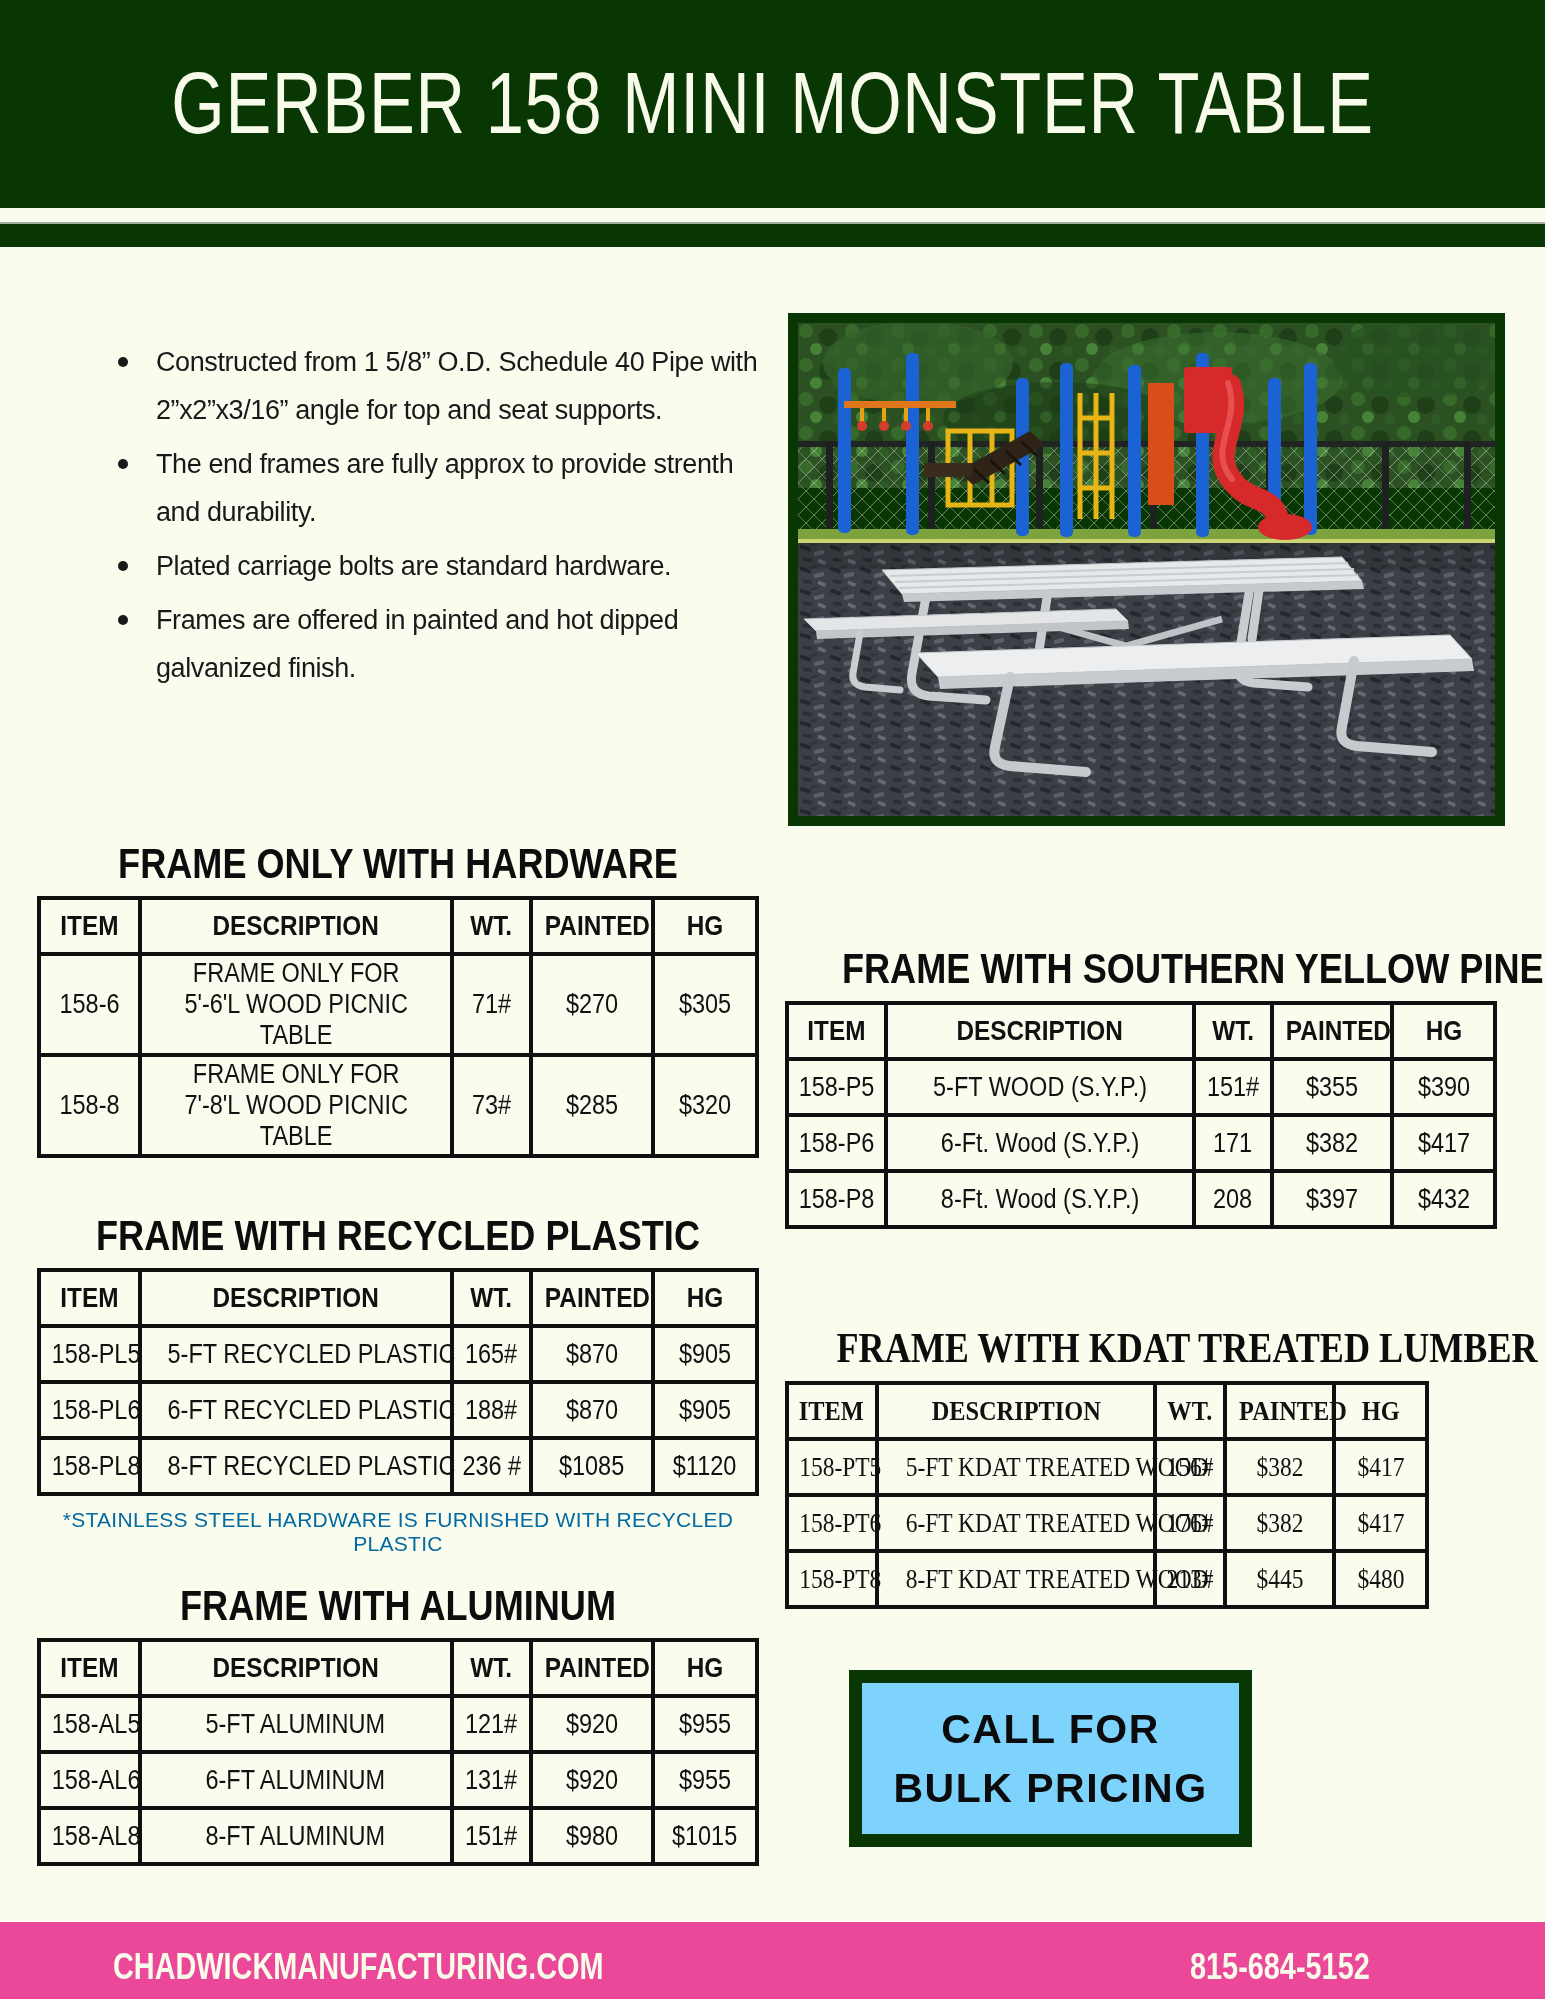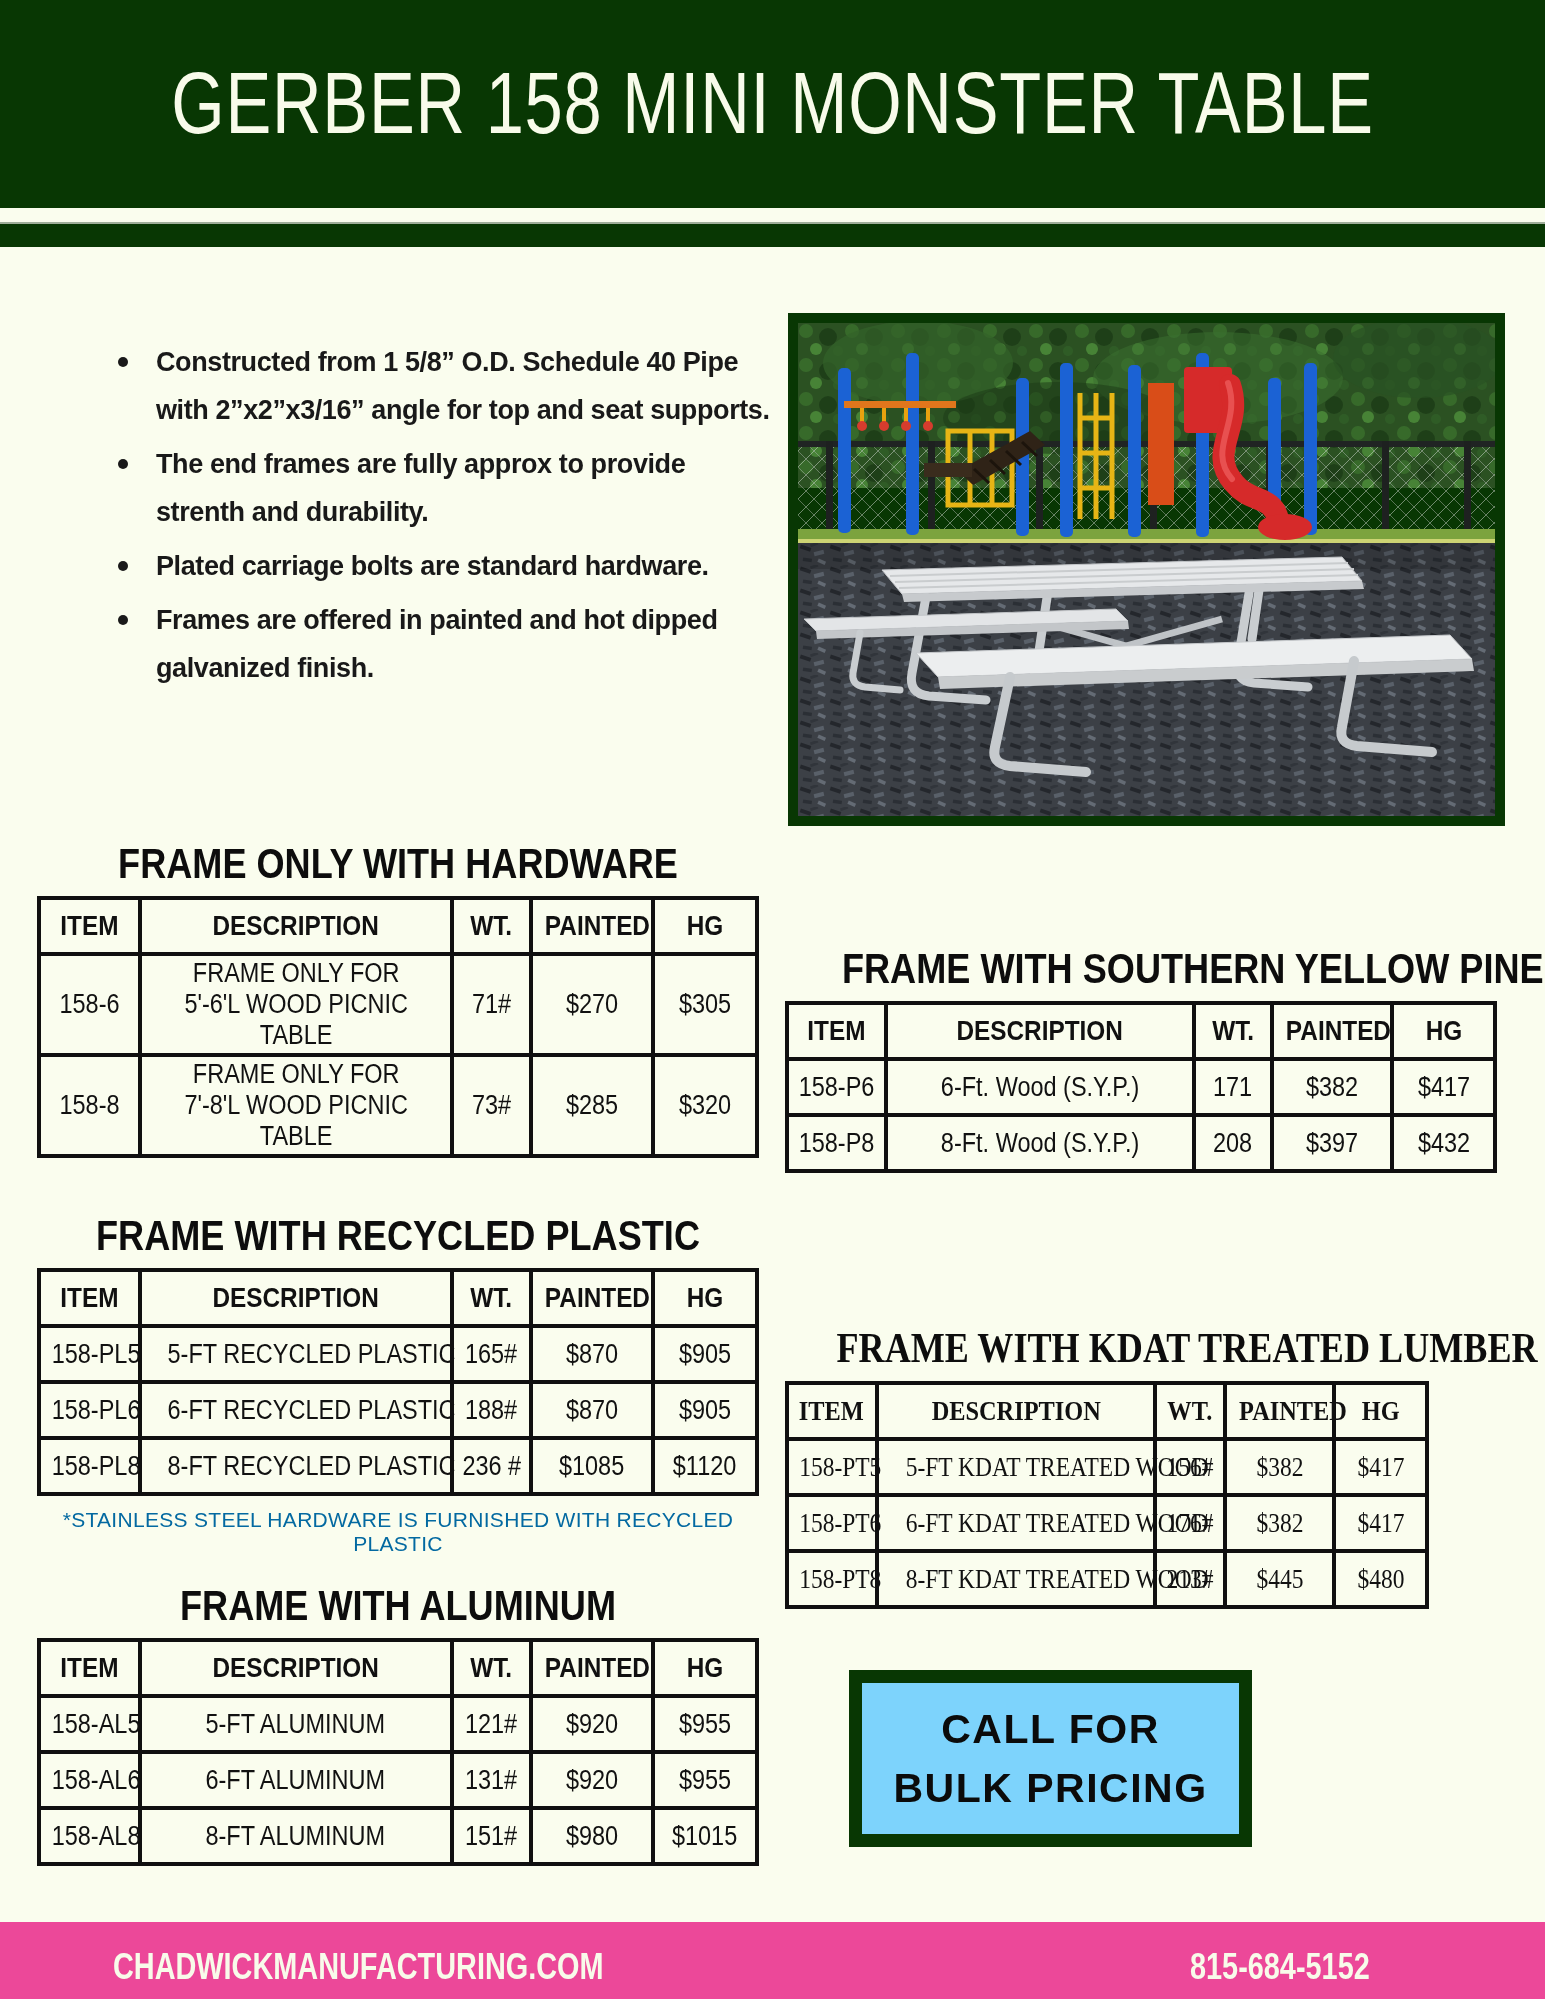--- a/index.html
+++ b/index.html
@@ -6,21 +6,21 @@
   .page{position:relative;width:1545px;height:1999px;background:#fafdee;overflow:hidden;
         font-family:"Liberation Sans", sans-serif;color:#111;margin:0 auto;}
   
   .band-top{position:absolute;left:0;top:0;width:1545px;height:208px;background:#083703;}
   .main-title{position:absolute;left:0;top:52px;width:1545px;text-align:center;color:#f8fbea;
               font-size:88px;font-weight:400;letter-spacing:1px;transform:scaleX(0.78);white-space:nowrap;}
   .gap-line{position:absolute;left:0;top:222px;width:1545px;height:2px;background:#9fae9a;}
   .band-stripe{position:absolute;left:0;top:224px;width:1545px;height:23px;background:#083703;}
   
   .features{position:absolute;left:104px;top:338px;width:672px;}
-  .features ul{list-style:none;margin:0;padding:0;font-weight:bold;}
+  .features ul{list-style:none;margin:0;padding:0;}
   .features li{position:relative;padding-left:52px;font-size:27px;letter-spacing:-0.4px;
                line-height:1.78;margin-bottom:6px;color:#191919;}
   .features li::before{content:"";position:absolute;left:14px;top:19px;width:10px;height:10px;
                border-radius:50%;background:#191919;}
   
   .photo-frame{position:absolute;left:788px;top:313px;width:717px;height:513px;margin:0;
                background:#083703;padding:10px;box-sizing:border-box;}
   .photo-frame svg{display:block;width:697px;height:493px;}
   
   .tbl-block{position:absolute;}
@@ -342,20 +342,27 @@
           <tr>
             <th><span class="ct nw">ITEM</span></th>
             <th><span class="ct nw">DESCRIPTION</span></th>
             <th><span class="ct nw">WT.</span></th>
             <th><span class="ct nw">PAINTED</span></th>
             <th><span class="ct nw">HG</span></th>
           </tr>
         </thead>
         <tbody>
           <tr>
+            <td><span class="ct nw">158-P5</span></td>
+            <td><span class="ct nw">5-FT WOOD (S.Y.P.)</span></td>
+            <td><span class="ct nw">151#</span></td>
+            <td><span class="ct nw">$355</span></td>
+            <td><span class="ct nw">$390</span></td>
+          </tr>
+          <tr>
             <td><span class="ct nw">158-P6</span></td>
             <td><span class="ct nw">6-Ft. Wood (S.Y.P.)</span></td>
             <td><span class="ct nw">171</span></td>
             <td><span class="ct nw">$382</span></td>
             <td><span class="ct nw">$417</span></td>
           </tr>
           <tr>
             <td><span class="ct nw">158-P8</span></td>
             <td><span class="ct nw">8-Ft. Wood (S.Y.P.)</span></td>
             <td><span class="ct nw">208</span></td>

